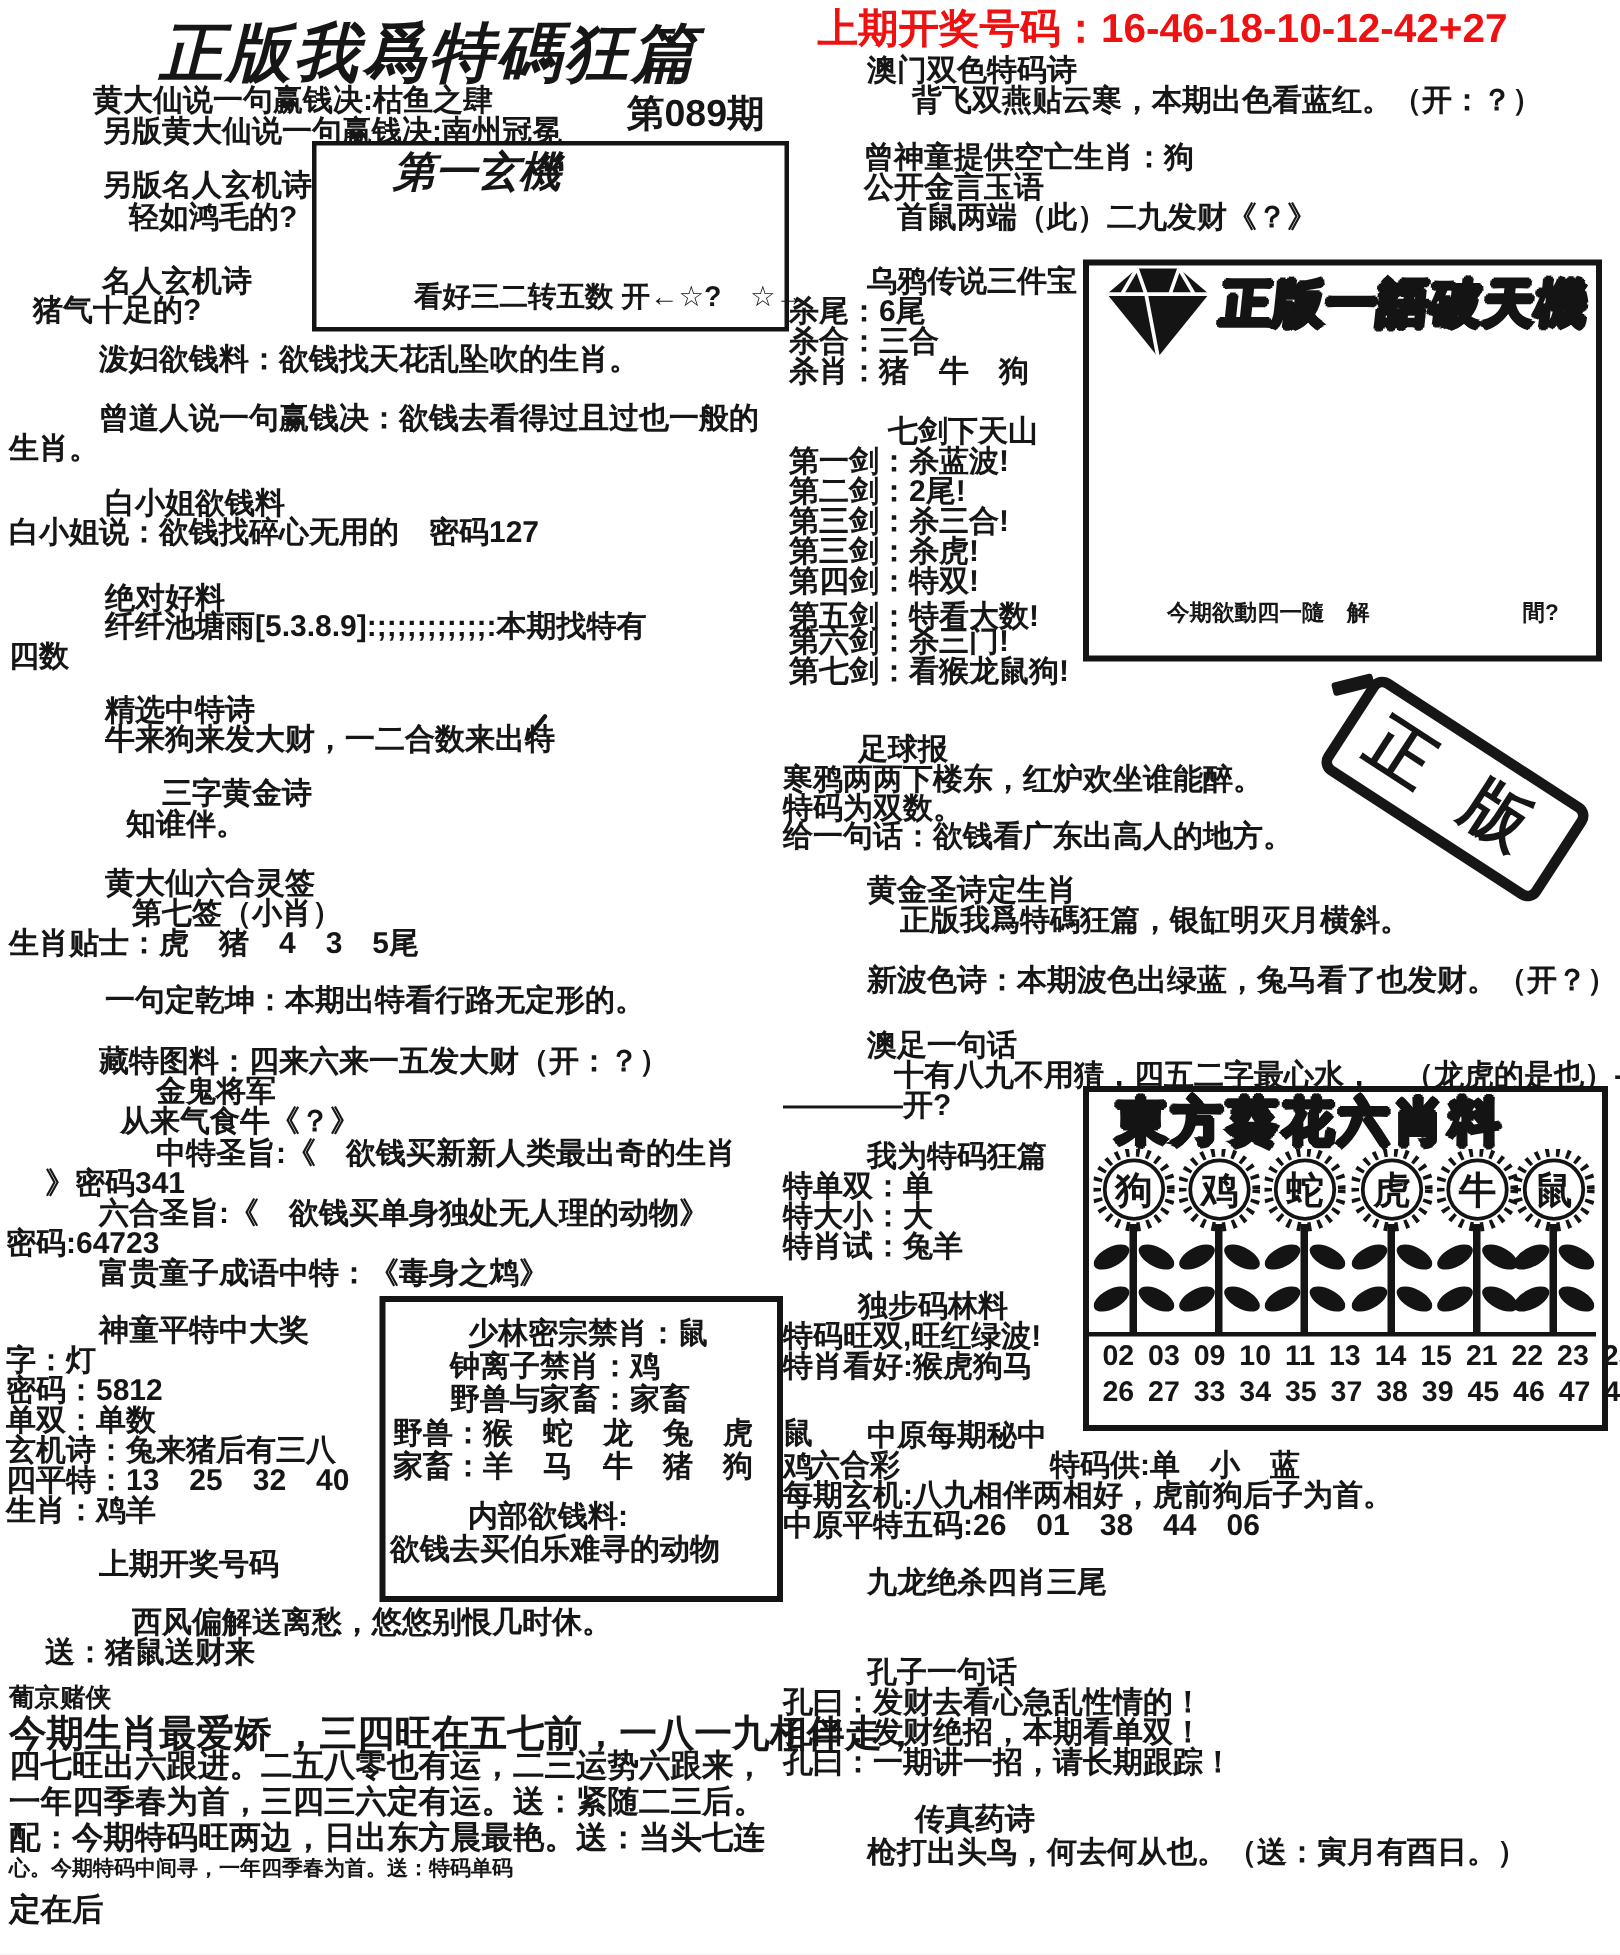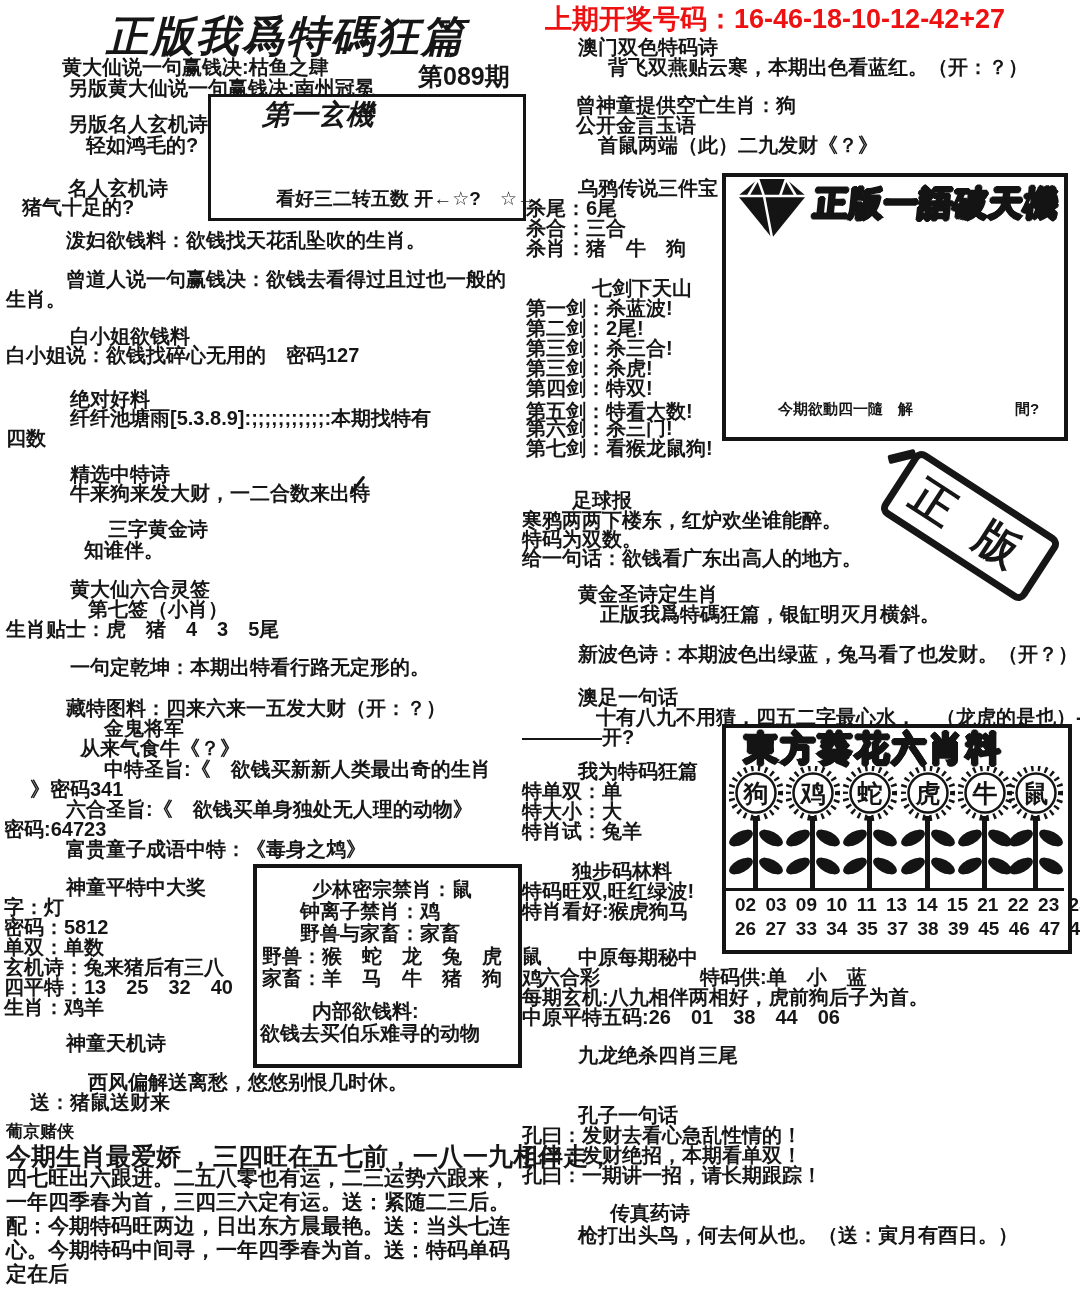--- a/index.html
+++ b/index.html
@@ -62,29 +62,29 @@
   <div class="t" style="left:66px;top:798px">六合圣旨:《　欲钱买单身独处无人理的动物》</div>
   <div class="t" style="left:4px;top:818px">密码:64723</div>
   <div class="t" style="left:66px;top:838px">富贵童子成语中特：《毒身之鸩》</div>
   <div class="t" style="left:66px;top:876px">神童平特中大奖</div>
   <div class="t" style="left:4px;top:896px">字：灯</div>
   <div class="t" style="left:4px;top:916px">密码：5812</div>
   <div class="t" style="left:4px;top:936px">单双：单数</div>
   <div class="t" style="left:4px;top:956px">玄机诗：兔来猪后有三八</div>
   <div class="t" style="left:4px;top:976px">四平特：13　25　32　40</div>
   <div class="t" style="left:4px;top:996px">生肖：鸡羊</div>
-  <div class="t" style="left:66px;top:1032px">神童天机诗</div>
+  <div class="t" style="left:66px;top:1032px">上期开奖号码</div>
   <div class="t" style="left:88px;top:1071px">西风偏解送离愁，悠悠别恨几时休。</div>
   <div class="t" style="left:30px;top:1091px">送：猪鼠送财来</div>
   <div class="t" style="left:6px;top:1122px;font-size:17px">葡京赌侠</div>
   <div class="t" style="left:6px;top:1142px;font-size:25px">今期生肖最爱娇 ，三四旺在五七前，一八一九相伴走，</div>
   <div class="t" style="left:6px;top:1166px;font-size:21px">四七旺出六跟进。二五八零也有运，二三运势六跟来，</div>
   <div class="t" style="left:6px;top:1190px;font-size:21px">一年四季春为首，三四三六定有运。送：紧随二三后。</div>
   <div class="t" style="left:6px;top:1214px;font-size:21px">配：今期特码旺两边，日出东方晨最艳。送：当头七连</div>
-  <div class="t" style="left:6px;top:1238px;font-size:21px">心。今期特码中间寻，一年四季春为首。送：特码单码</div>
+  <div class="t" style="left:6px;top:1238px;font-size:14px">心。今期特码中间寻，一年四季春为首。送：特码单码</div>
   <div class="t" style="left:6px;top:1262px;font-size:21px">定在后</div>
 
   <div class="box" style="left:253px;top:864px;width:261px;height:196px;border-width:4px"></div>
   <div class="t" style="left:312px;top:878px">少林密宗禁肖：鼠</div>
   <div class="t" style="left:300px;top:900px">钟离子禁肖：鸡</div>
   <div class="t" style="left:300px;top:922px">野兽与家畜：家畜</div>
   <div class="t" style="left:262px;top:945px">野兽：猴　蛇　龙　兔　虎　鼠</div>
   <div class="t" style="left:262px;top:967px">家畜：羊　马　牛　猪　狗　鸡</div>
   <div class="t" style="left:312px;top:1000px">内部欲钱料:</div>
   <div class="t" style="left:260px;top:1022px">欲钱去买伯乐难寻的动物</div>

